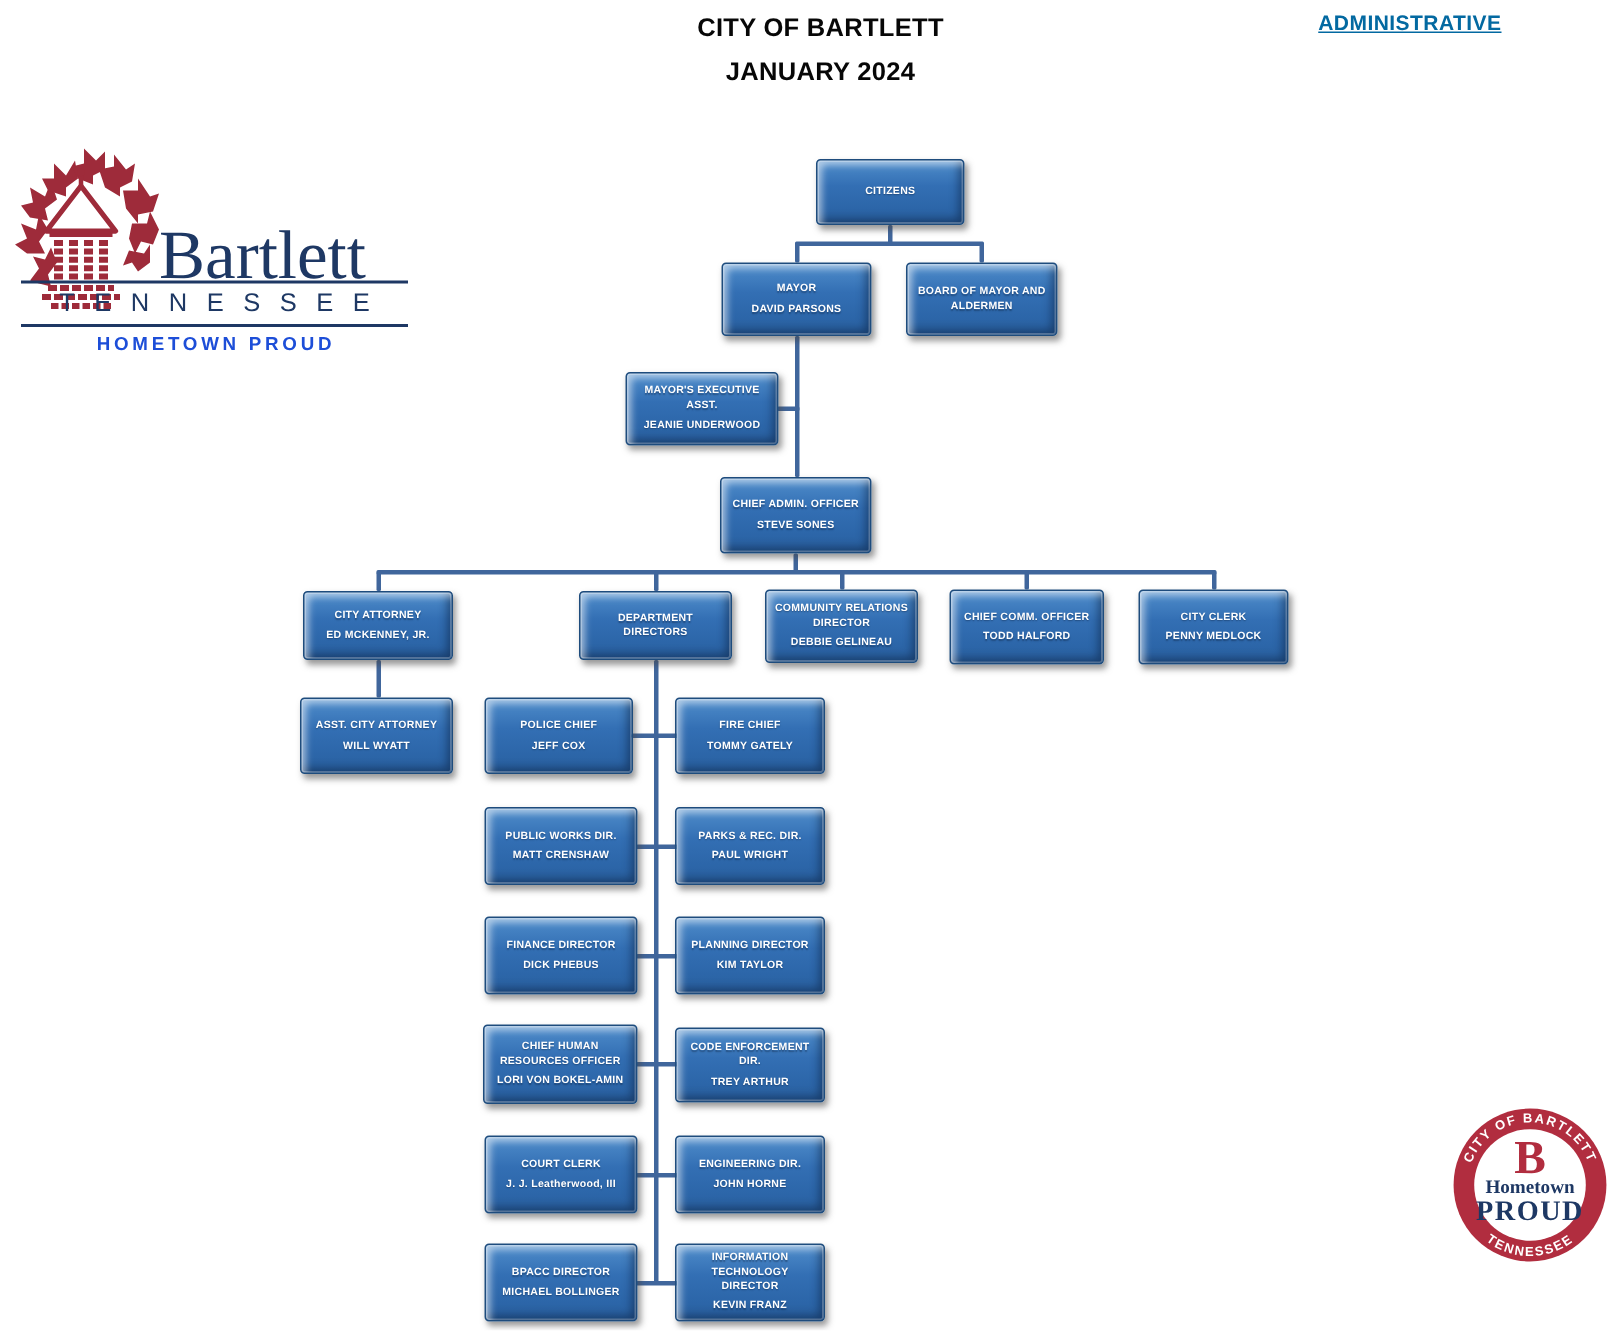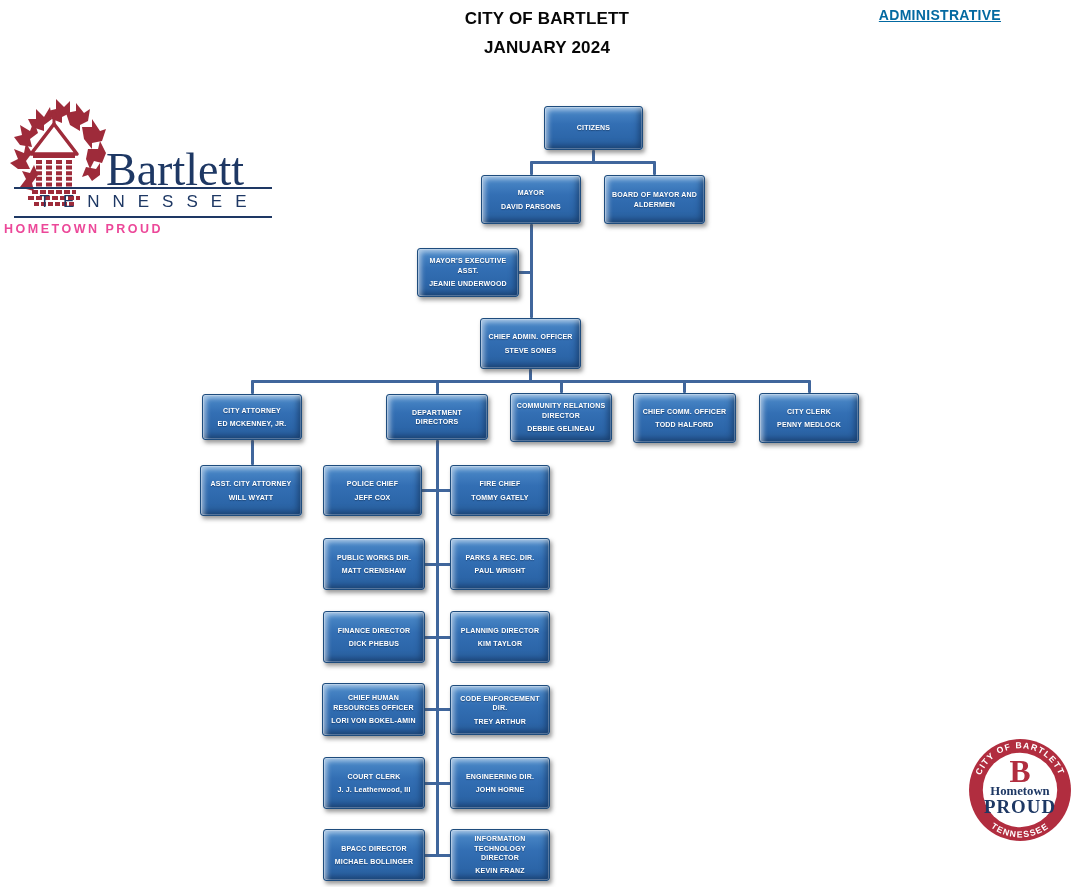--- a/index.html
+++ b/index.html
@@ -13,22 +13,22 @@
                color:#0369a1;letter-spacing:.3px;text-decoration:underline;}
 
   
   .logo{position:absolute;left:4px;top:95px;width:282px;height:145px;}
   .logo-art{position:absolute;left:0;top:2px;}
   .logo-name{position:absolute;left:102px;top:32px;font-family:"Liberation Serif",serif;
              font-size:46px;color:#1e3864;margin-top:16px;}
   .logo-state{position:absolute;left:10px;top:92px;width:258px;text-align:center;
               font-size:17px;color:#1e3864;letter-spacing:13px;text-indent:13px;
               border-top:2px solid #1e3864;border-bottom:2px solid #1e3864;padding:3px 0 4px 0;}
-  .logo-tagline{position:absolute;left:0;top:127px;width:280px;
-                font-size:12.5px;font-weight:bold;color:#ec4899;letter-spacing:2.5px;}
+  .logo-tagline{position:absolute;left:0;top:127px;width:280px;text-align:center;
+                font-size:12.5px;font-weight:bold;color:#1d4ed8;letter-spacing:2.5px;}
 
   
   #chart-layer{position:absolute;left:0;top:0;width:100%;height:100%;}
   .conn{position:absolute;background:#40669c;border-radius:1px;}
   .node{position:absolute;display:flex;flex-direction:column;align-items:center;justify-content:center;
         box-sizing:border-box;padding:3px 4px;border-radius:3px;border:1px solid #1e4c7d;
         background:linear-gradient(180deg,#4f8dcb 0%,#336fb4 40%,#2c66a9 75%,#2a609f 100%);
         box-shadow:inset 0 0 0 1px rgba(255,255,255,.25),
                    inset 4px 4px 5px -1px rgba(255,255,255,.55),
                    inset -4px -4px 6px -1px rgba(8,30,62,.5),

